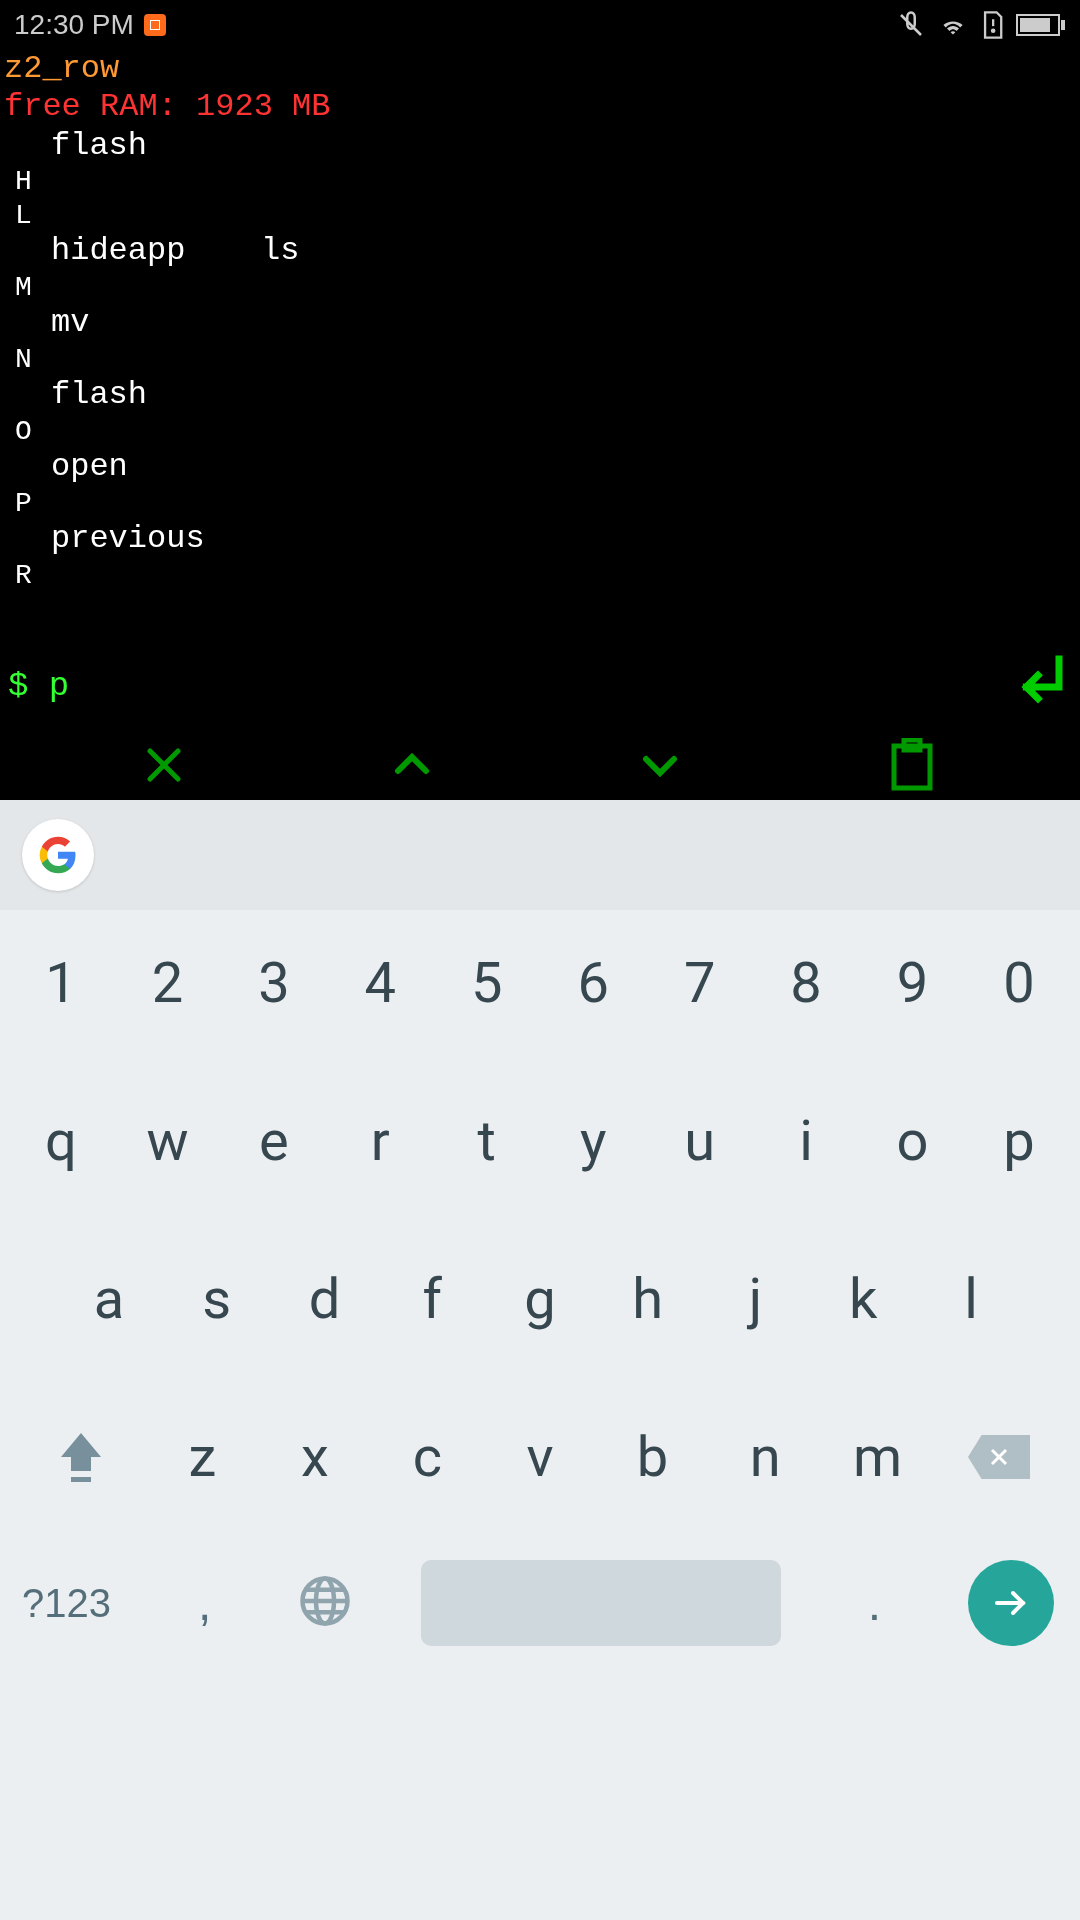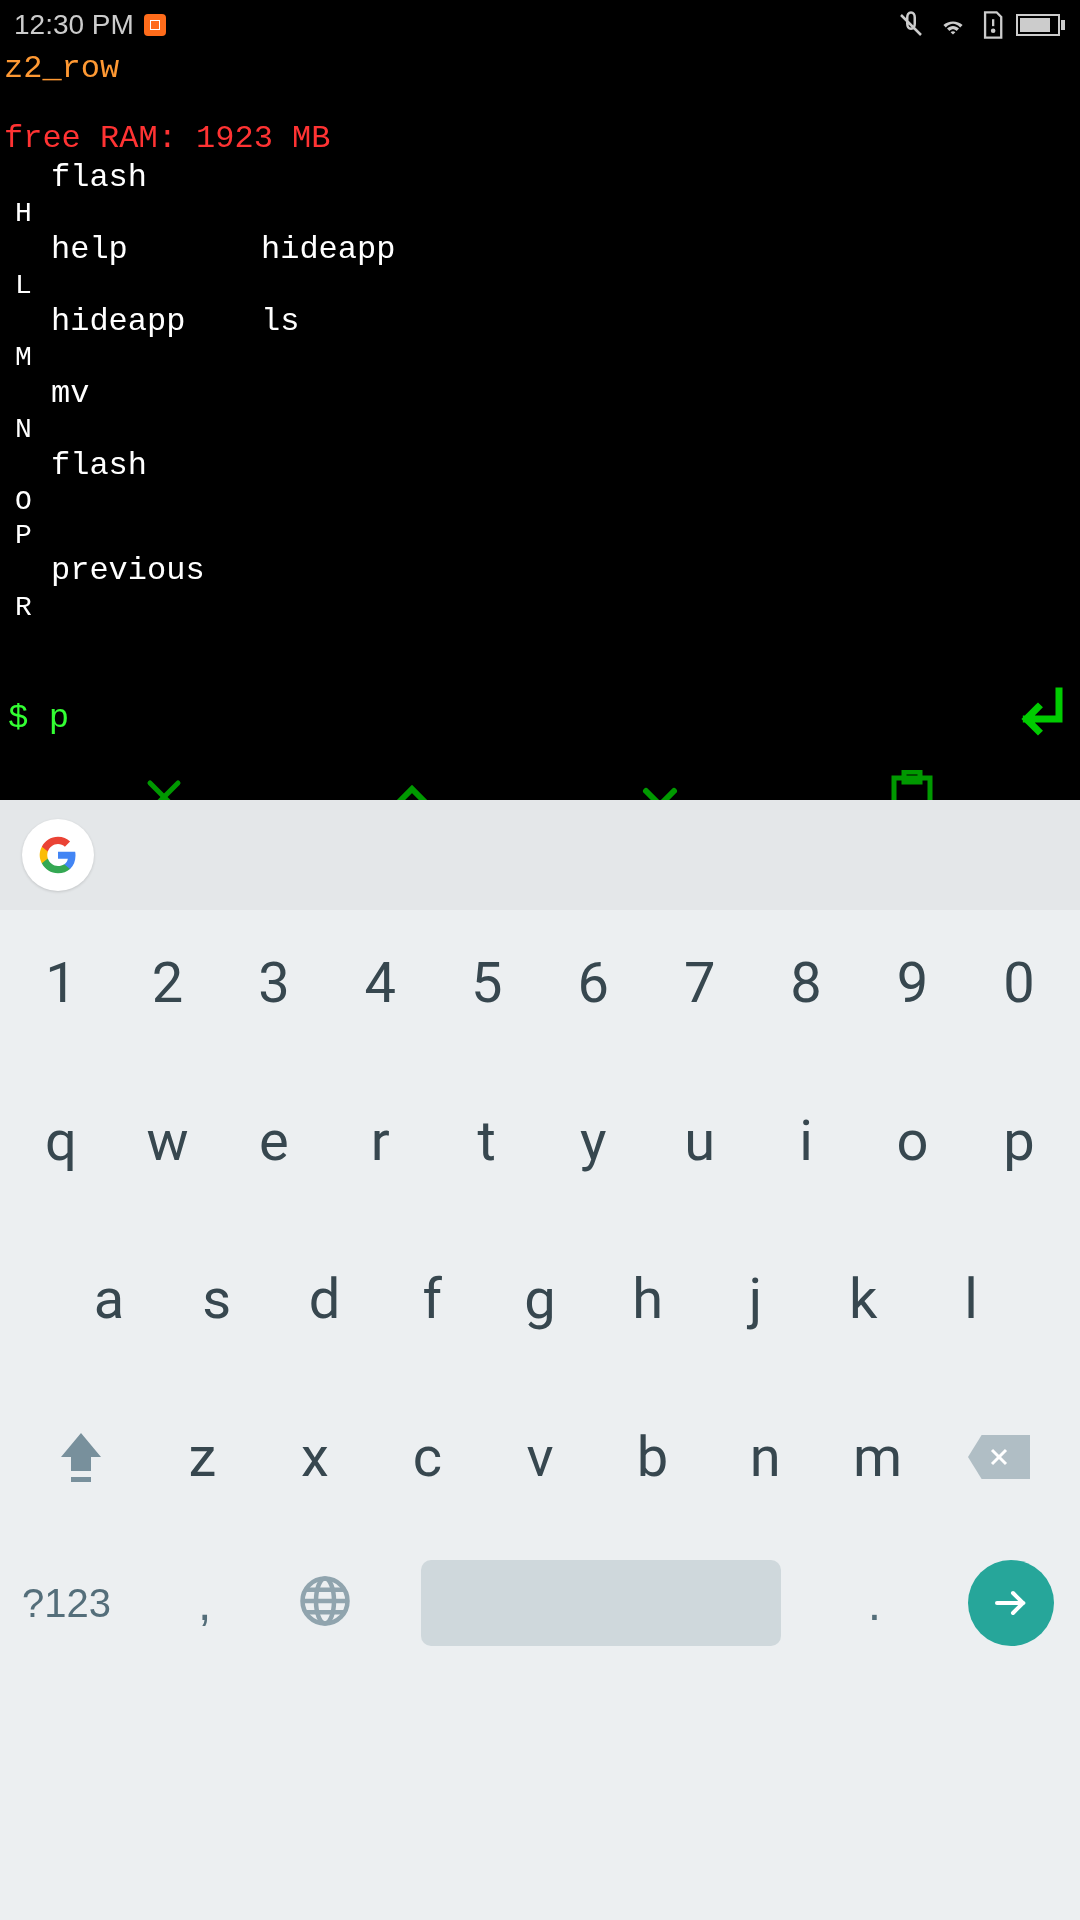--- a/index.html
+++ b/index.html
@@ -28,21 +28,21 @@
     display: flex; align-items: center; justify-content: center;
   }
   .orange-dot::after { content: ''; width: 8px; height: 8px; border: 1.5px solid #fff; }
   .terminal {
     color: #fff;
     font-size: 32px;
     line-height: 1.2;
     padding: 0 0 0 0;
   }
   .app-title { color: #ff9933; padding-left: 4px; font-size: 32px; }
-  .ram-line { color: #ff3333; padding-left: 4px; font-size: 32px; margin-top: 32px; }
+  .ram-line { color: #ff3333; padding-left: 4px; font-size: 32px; }
   .cmd-list { padding: 0 0 0 4px; margin-left: 11px; }
   .section-letter { color: #fff; font-size: 28px; }
   .cmd-row { padding-left: 36px; color: #fff; font-size: 32px; display: flex; gap: 0; }
   .cmd-row span:first-child { min-width: 210px; }
   .prompt-row {
     display: flex;
     align-items: center;
     justify-content: space-between;
     padding: 60px 14px 0 8px;
   }
@@ -171,38 +171,37 @@
 </div>
 
 <div class="terminal">
   <div class="app-title">z2_row</div>
   <div class="ram-line">free RAM: 1923 MB</div>
   <div class="cmd-list" id="cmd-list">
       <div class="cmd-row">
         <span>flash</span>
       </div>
       <div class="section-letter">H</div>
-      <div class="cmd-row">
-        <span>help</span>
-        <span>hideapp</span>
-      </div>
       <div class="section-letter">L</div>
       <div class="cmd-row">
         <span>hideapp</span>
         <span>ls</span>
       </div>
       <div class="section-letter">M</div>
       <div class="cmd-row">
         <span>mv</span>
       </div>
       <div class="section-letter">N</div>
       <div class="cmd-row">
         <span>flash</span>
       </div>
       <div class="section-letter">O</div>
+      <div class="cmd-row">
+        <span>open</span>
+      </div>
       <div class="section-letter">P</div>
       <div class="cmd-row">
         <span>previous</span>
       </div>
       <div class="section-letter">R</div>
     </div>
   <div class="prompt-row">
     <span class="prompt-text">$ p</span>
     <span class="enter-arrow">
       <svg width="56" height="56" viewBox="0 0 48 48" fill="none" stroke="#00cc00" stroke-width="6" stroke-linecap="square">

